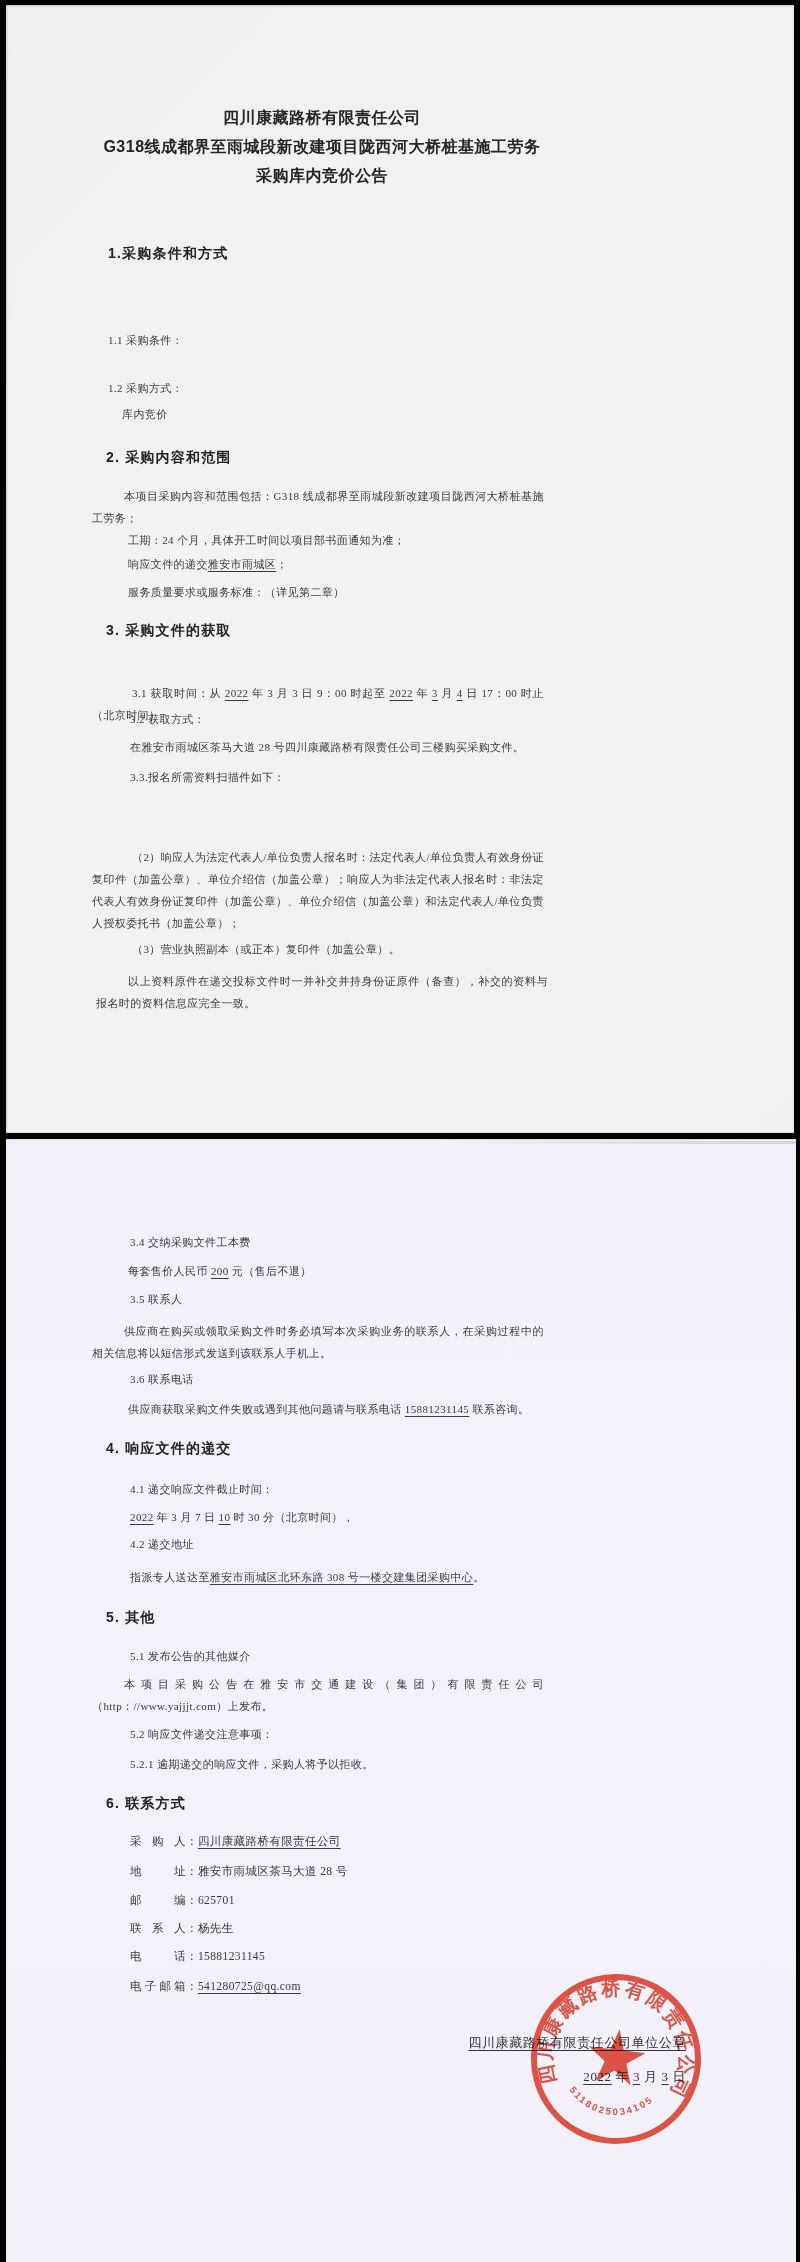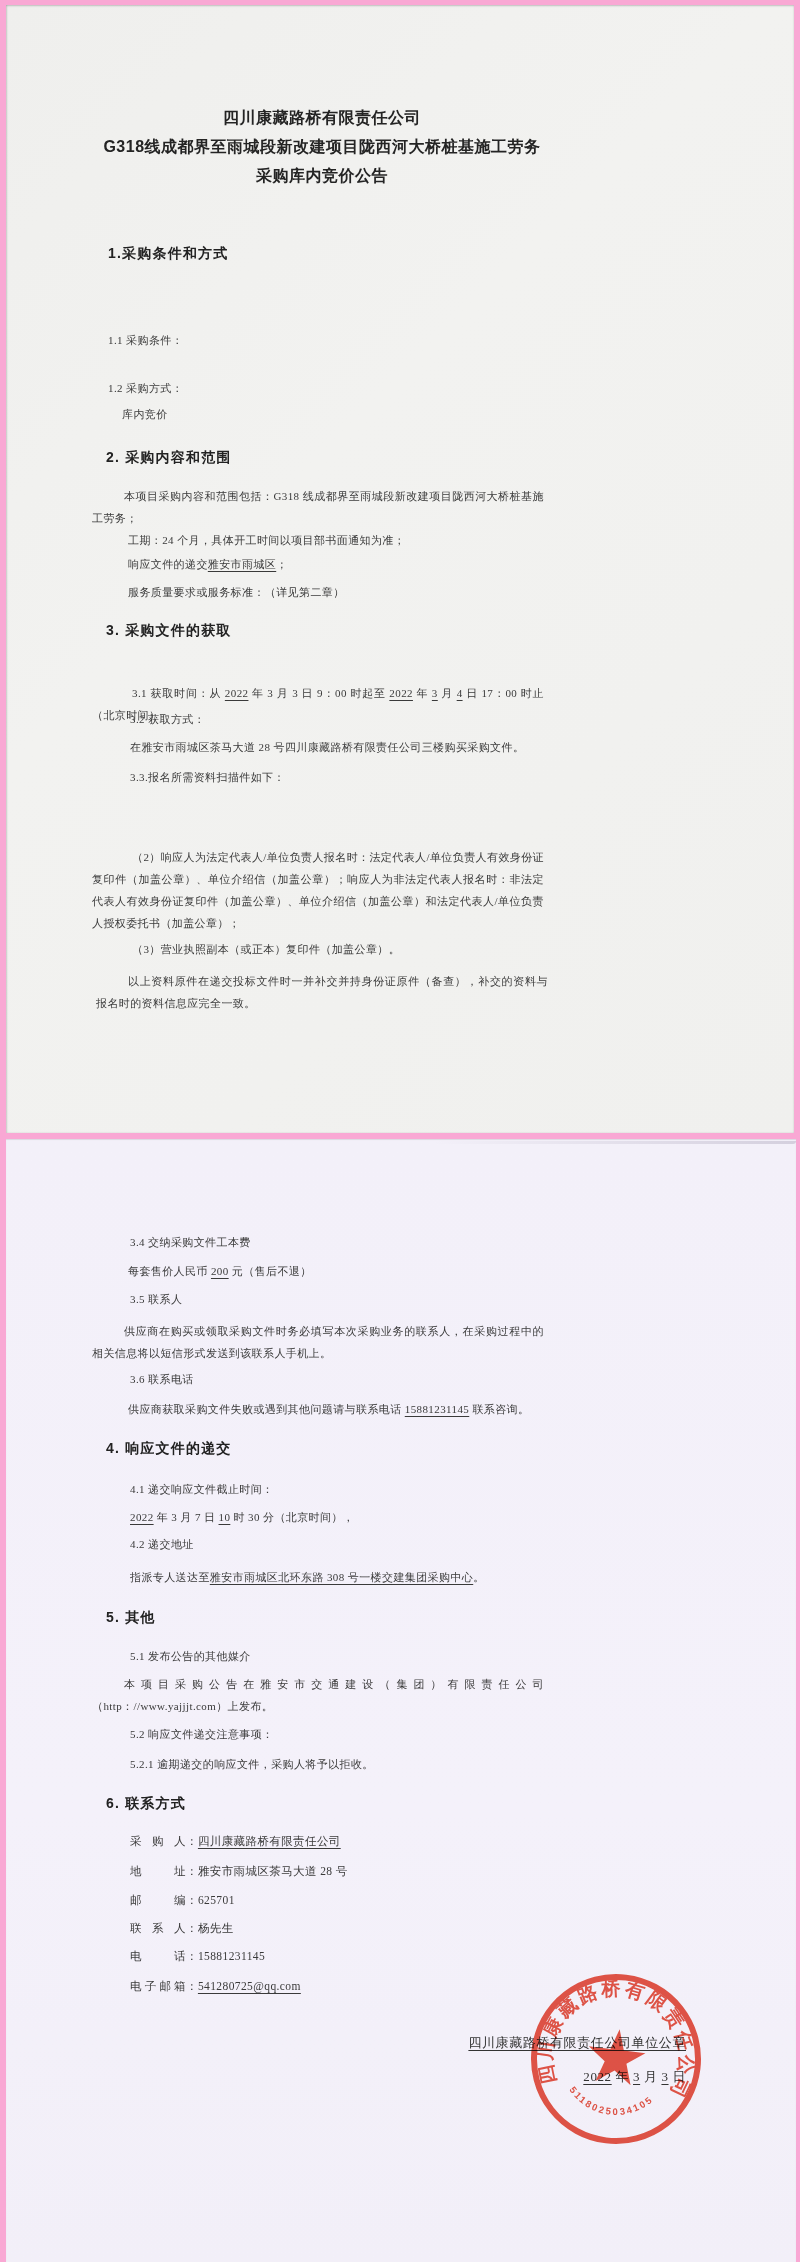--- a/index.html
+++ b/index.html
@@ -1,17 +1,17 @@
 <!DOCTYPE html>
 <html><head>
 <meta charset="utf-8">
 <style>
   html,body{margin:0;padding:0;}
   body{width:800px;background:#a9a9a6;font-family:"Liberation Serif",serif;}
-  #canvas{position:relative;width:800px;height:2262px;overflow:hidden;background:#f9a8d4;}
+  #canvas{position:relative;width:800px;height:2262px;overflow:hidden;background:#000000;}
   .pg{position:absolute;}
   #page1{left:6px;top:5px;width:788px;height:1128px;
     background:linear-gradient(135deg,#efefed 0%,#f2f2f0 40%,#f0f0ee 100%);
     box-shadow:inset 0 1px 2px rgba(0,0,0,.18), inset 1px 0 2px rgba(0,0,0,.12);}
   #page2{left:6px;top:1139px;width:790px;height:1123px;
     background:linear-gradient(180deg,#f3f0f9 0%,#f4f1fa 60%,#f2eff8 100%);
     box-shadow:inset 0 1px 1px rgba(0,0,0,.10);}
   .tear{position:absolute;top:2px;right:0;width:46%;height:3px;background:linear-gradient(90deg,rgba(0,0,0,0),rgba(120,110,140,.25));border-radius:0 0 3px 3px;}
   .blk{position:absolute;font-size:11px;line-height:22px;color:#3a3a3a;letter-spacing:.4px;}
   .w{left:86px;width:452px;text-align:justify;}

